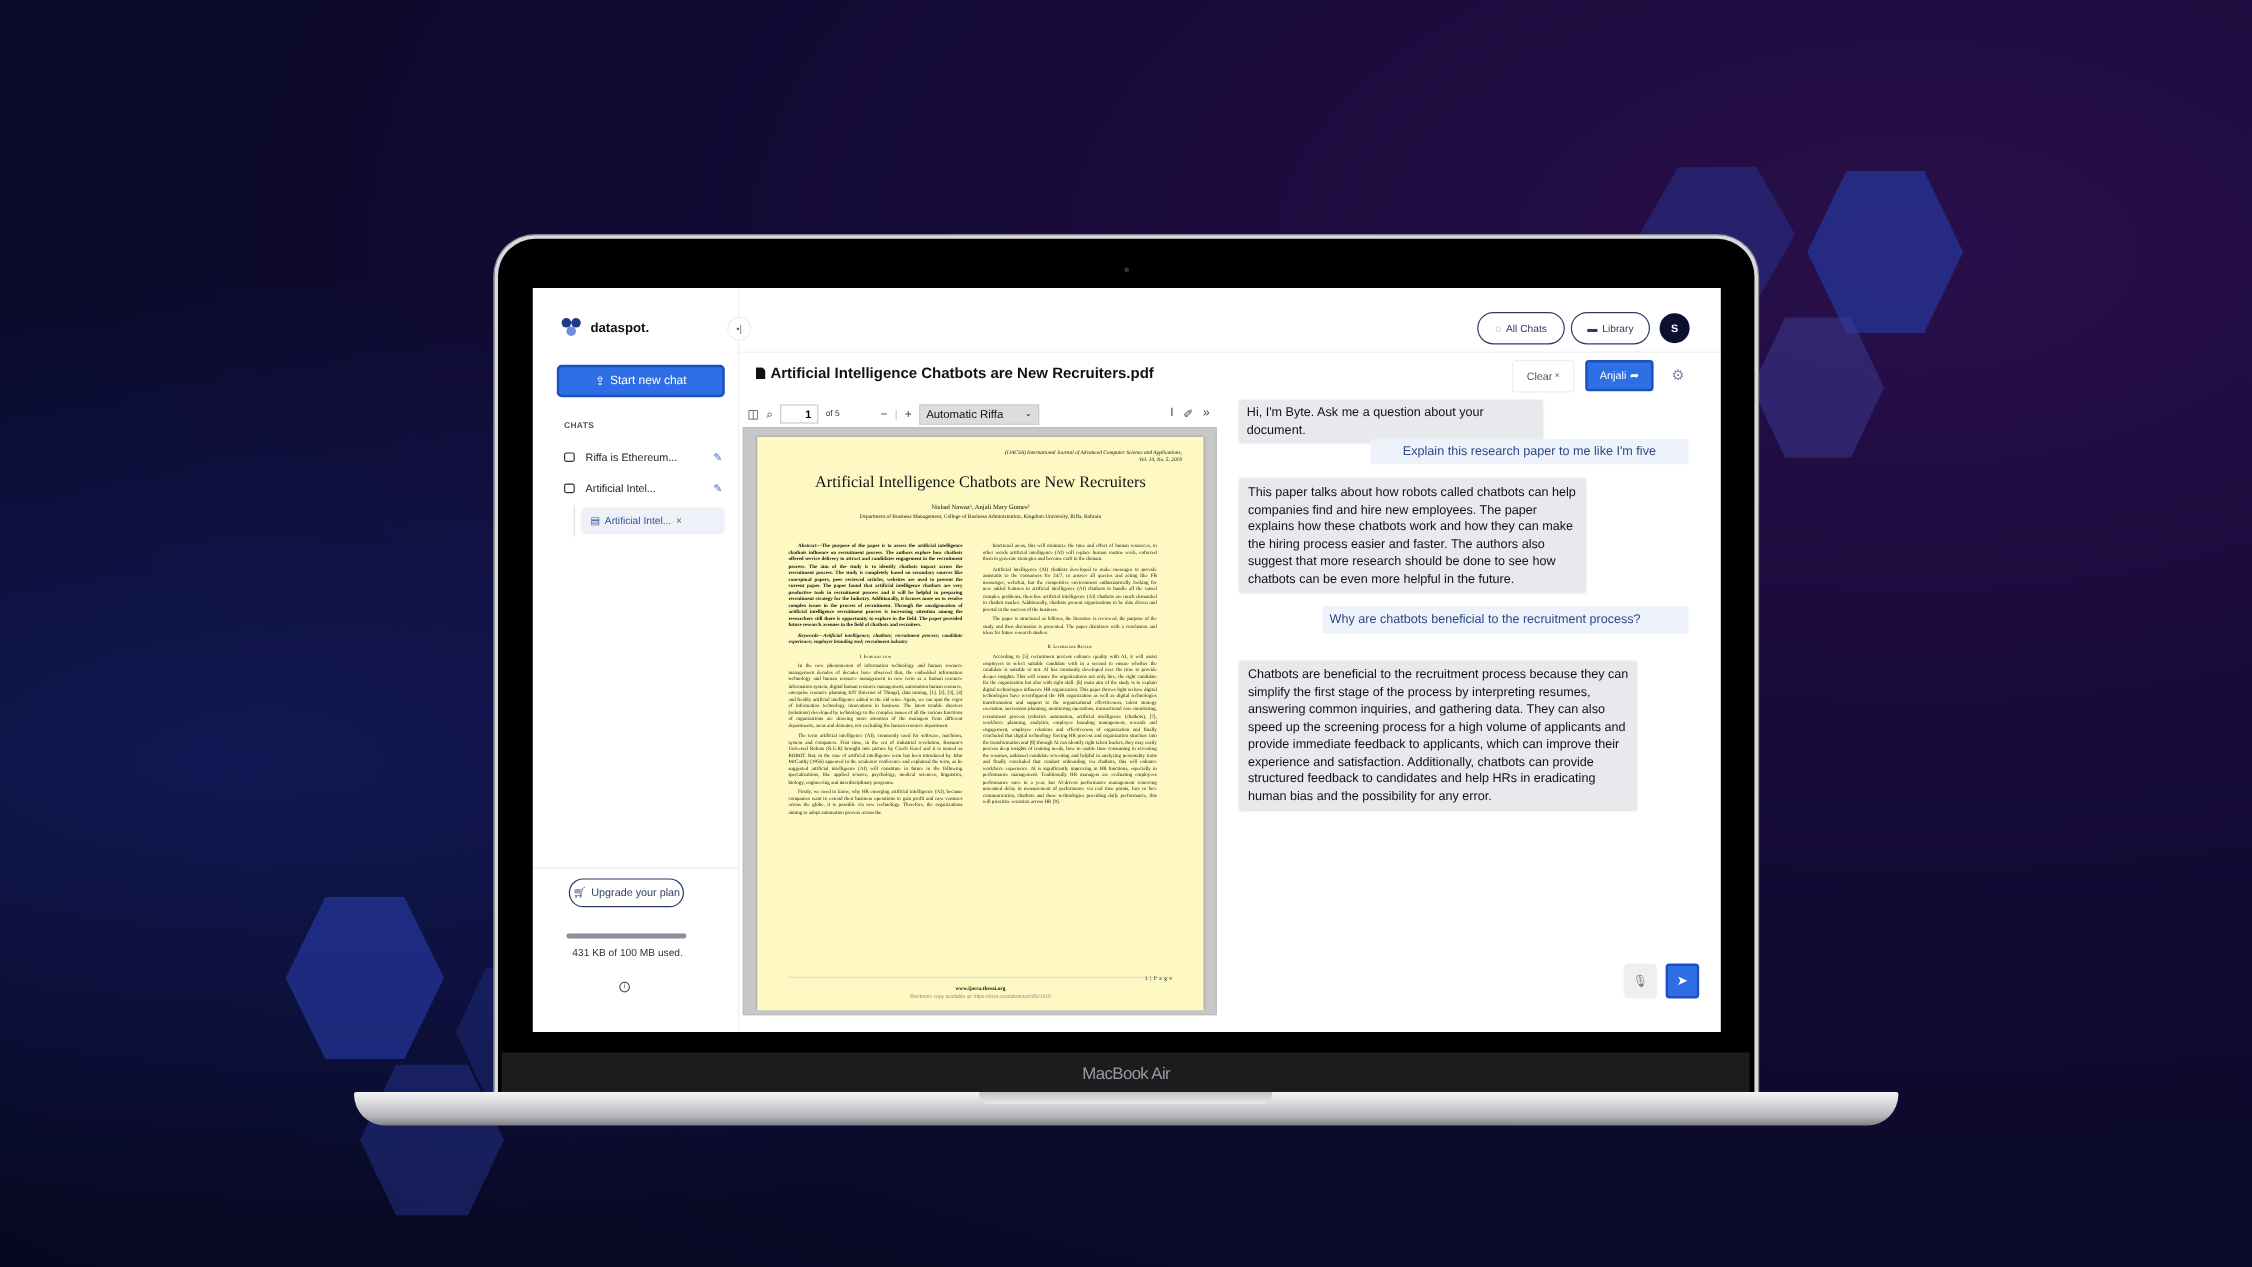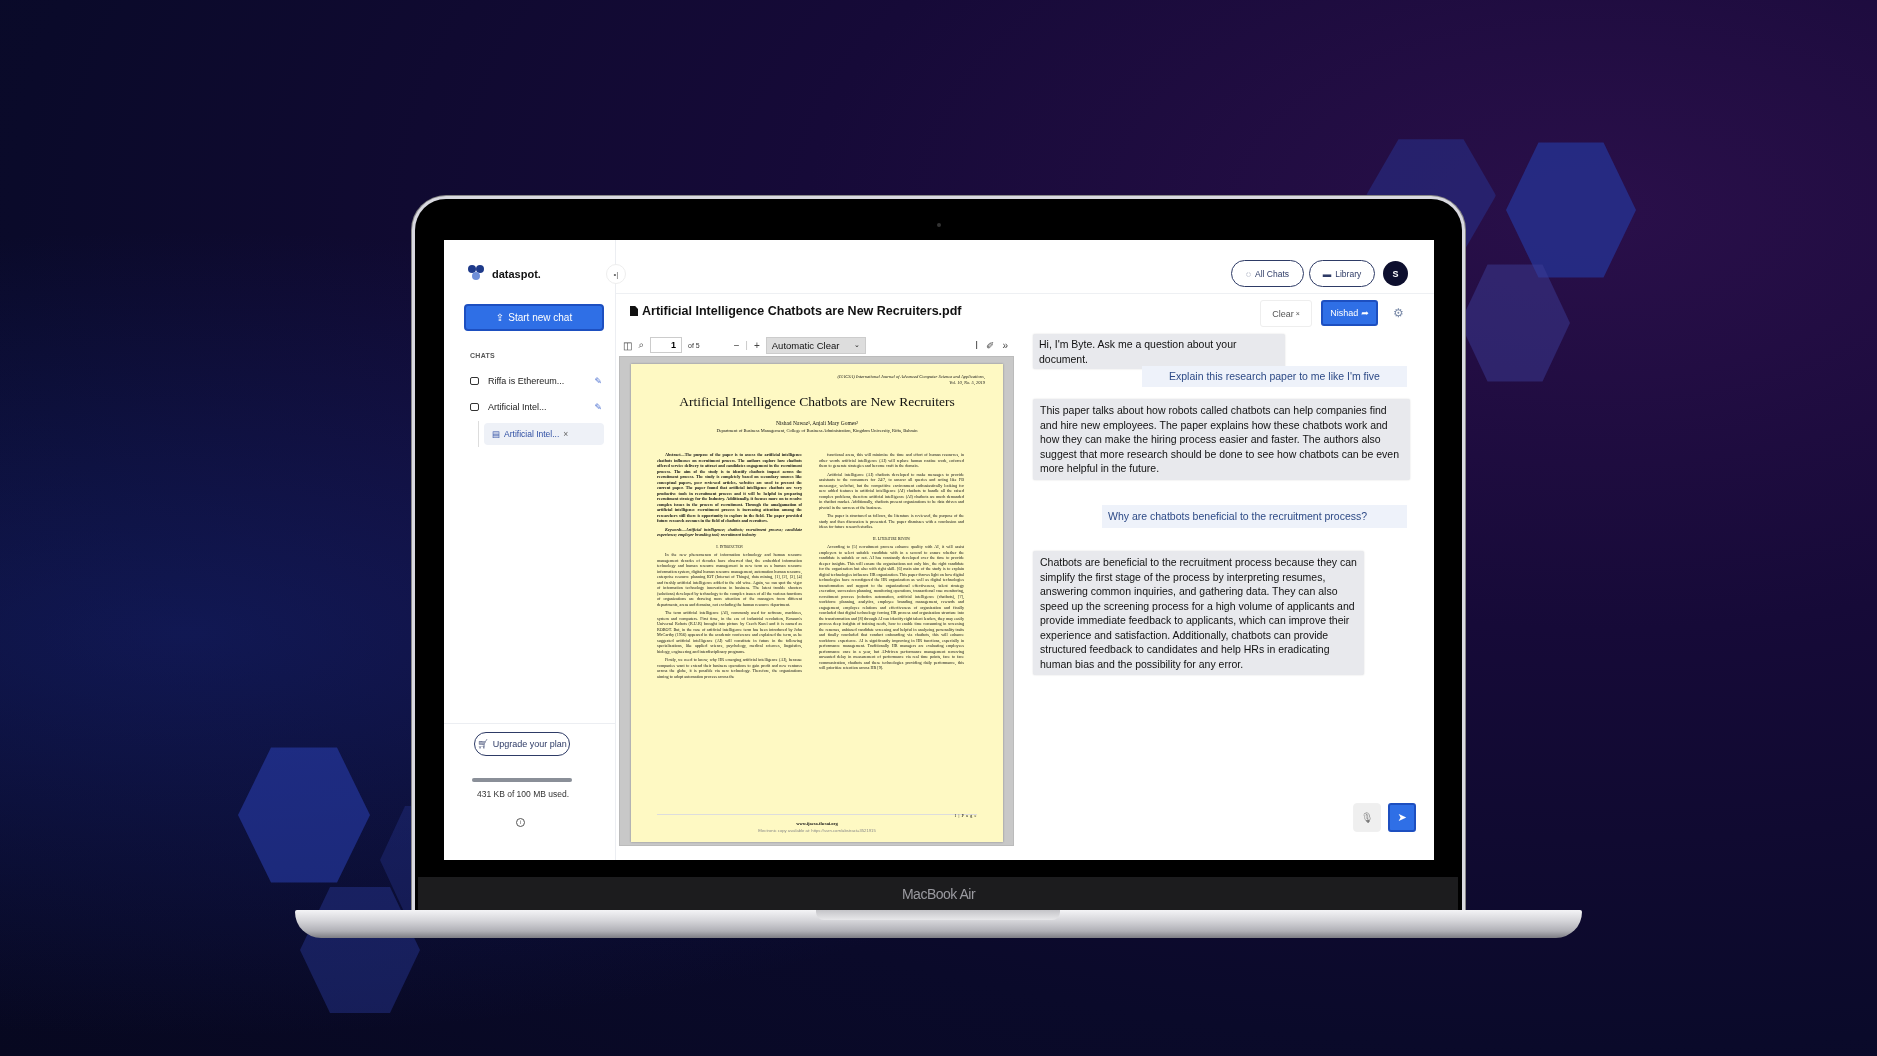--- a/index.html
+++ b/index.html
@@ -165,35 +165,35 @@
 
   <div class="doc-title">
     <span class="doc-ic"></span>
     <span>Artificial Intelligence Chatbots are New Recruiters.pdf</span>
   </div>
   <button class="clear-btn">
     <span>Clear</span>
     <span style="font-size:7px;margin-left:2px">×</span>
   </button>
   <button class="share-btn">
-    <span>Nishad</span>
+    <span>Anjali</span>
     <span>➦</span>
   </button>
   <div class="gear-ic">⚙</div>
 
   <div class="pdf-toolbar">
     <span class="tb-ic">◫</span>
     <span class="tb-ic">⌕</span>
     <input class="page-input" value="1" style="">
     <span class="page-of">of 5</span>
     <span class="tb-ic">−</span>
     <span style="color:#bbb">|</span>
     <span class="tb-ic">+</span>
     <div class="zoom-select">
-      <span>Automatic Clear</span>
+      <span>Automatic Riffa</span>
       <span style="font-size:7px">⌄</span>
     </div>
     <div class="tb-right">
       <span class="tb-ic">I</span>
       <span class="tb-ic">✐</span>
       <span class="tb-ic">»</span>
     </div>
   </div>
 
   <div class="pdf-viewer">
@@ -223,21 +223,21 @@
       <div class="pdf-footer">
         <span class="pg">1 | P a g e</span>
         <div style="font-weight:700">www.ijacsa.thesai.org</div>
         <div class="url">Electronic copy available at: https://ssrn.com/abstract=3521915</div>
       </div>
     </div>
   </div>
 
   <div class="msg bot" style="left:589px;top:94px;width:252px;padding:3px 6px">Hi, I'm Byte. Ask me a question about your document.</div>
   <div class="msg user" style="left:698px;top:126px;width:265px;text-align:center;padding:3px 6px">Explain this research paper to me like I'm five</div>
-  <div class="msg bot" style="left:589px;top:159px;width:377px">This paper talks about how robots called chatbots can help companies find and hire new employees. The paper explains how these chatbots work and how they can make the hiring process easier and faster. The authors also suggest that more research should be done to see how chatbots can be even more helpful in the future.</div>
+  <div class="msg bot" style="left:589px;top:159px;width:288px">This paper talks about how robots called chatbots can help companies find and hire new employees. The paper explains how these chatbots work and how they can make the hiring process easier and faster. The authors also suggest that more research should be done to see how chatbots can be even more helpful in the future.</div>
   <div class="msg user" style="left:658px;top:265px;width:305px;padding:4px 6px">Why are chatbots beneficial to the recruitment process?</div>
   <div class="msg bot" style="left:589px;top:311px;width:331px">Chatbots are beneficial to the recruitment process because they can simplify the first stage of the process by interpreting resumes, answering common inquiries, and gathering data. They can also speed up the screening process for a high volume of applicants and provide immediate feedback to applicants, which can improve their experience and satisfaction. Additionally, chatbots can provide structured feedback to candidates and help HRs in eradicating human bias and the possibility for any error.</div>
 
   <button class="mic-btn">
     <span>🎙︎</span>
   </button>
   <button class="send-btn">
     <span>➤</span>
   </button>
 </div>

